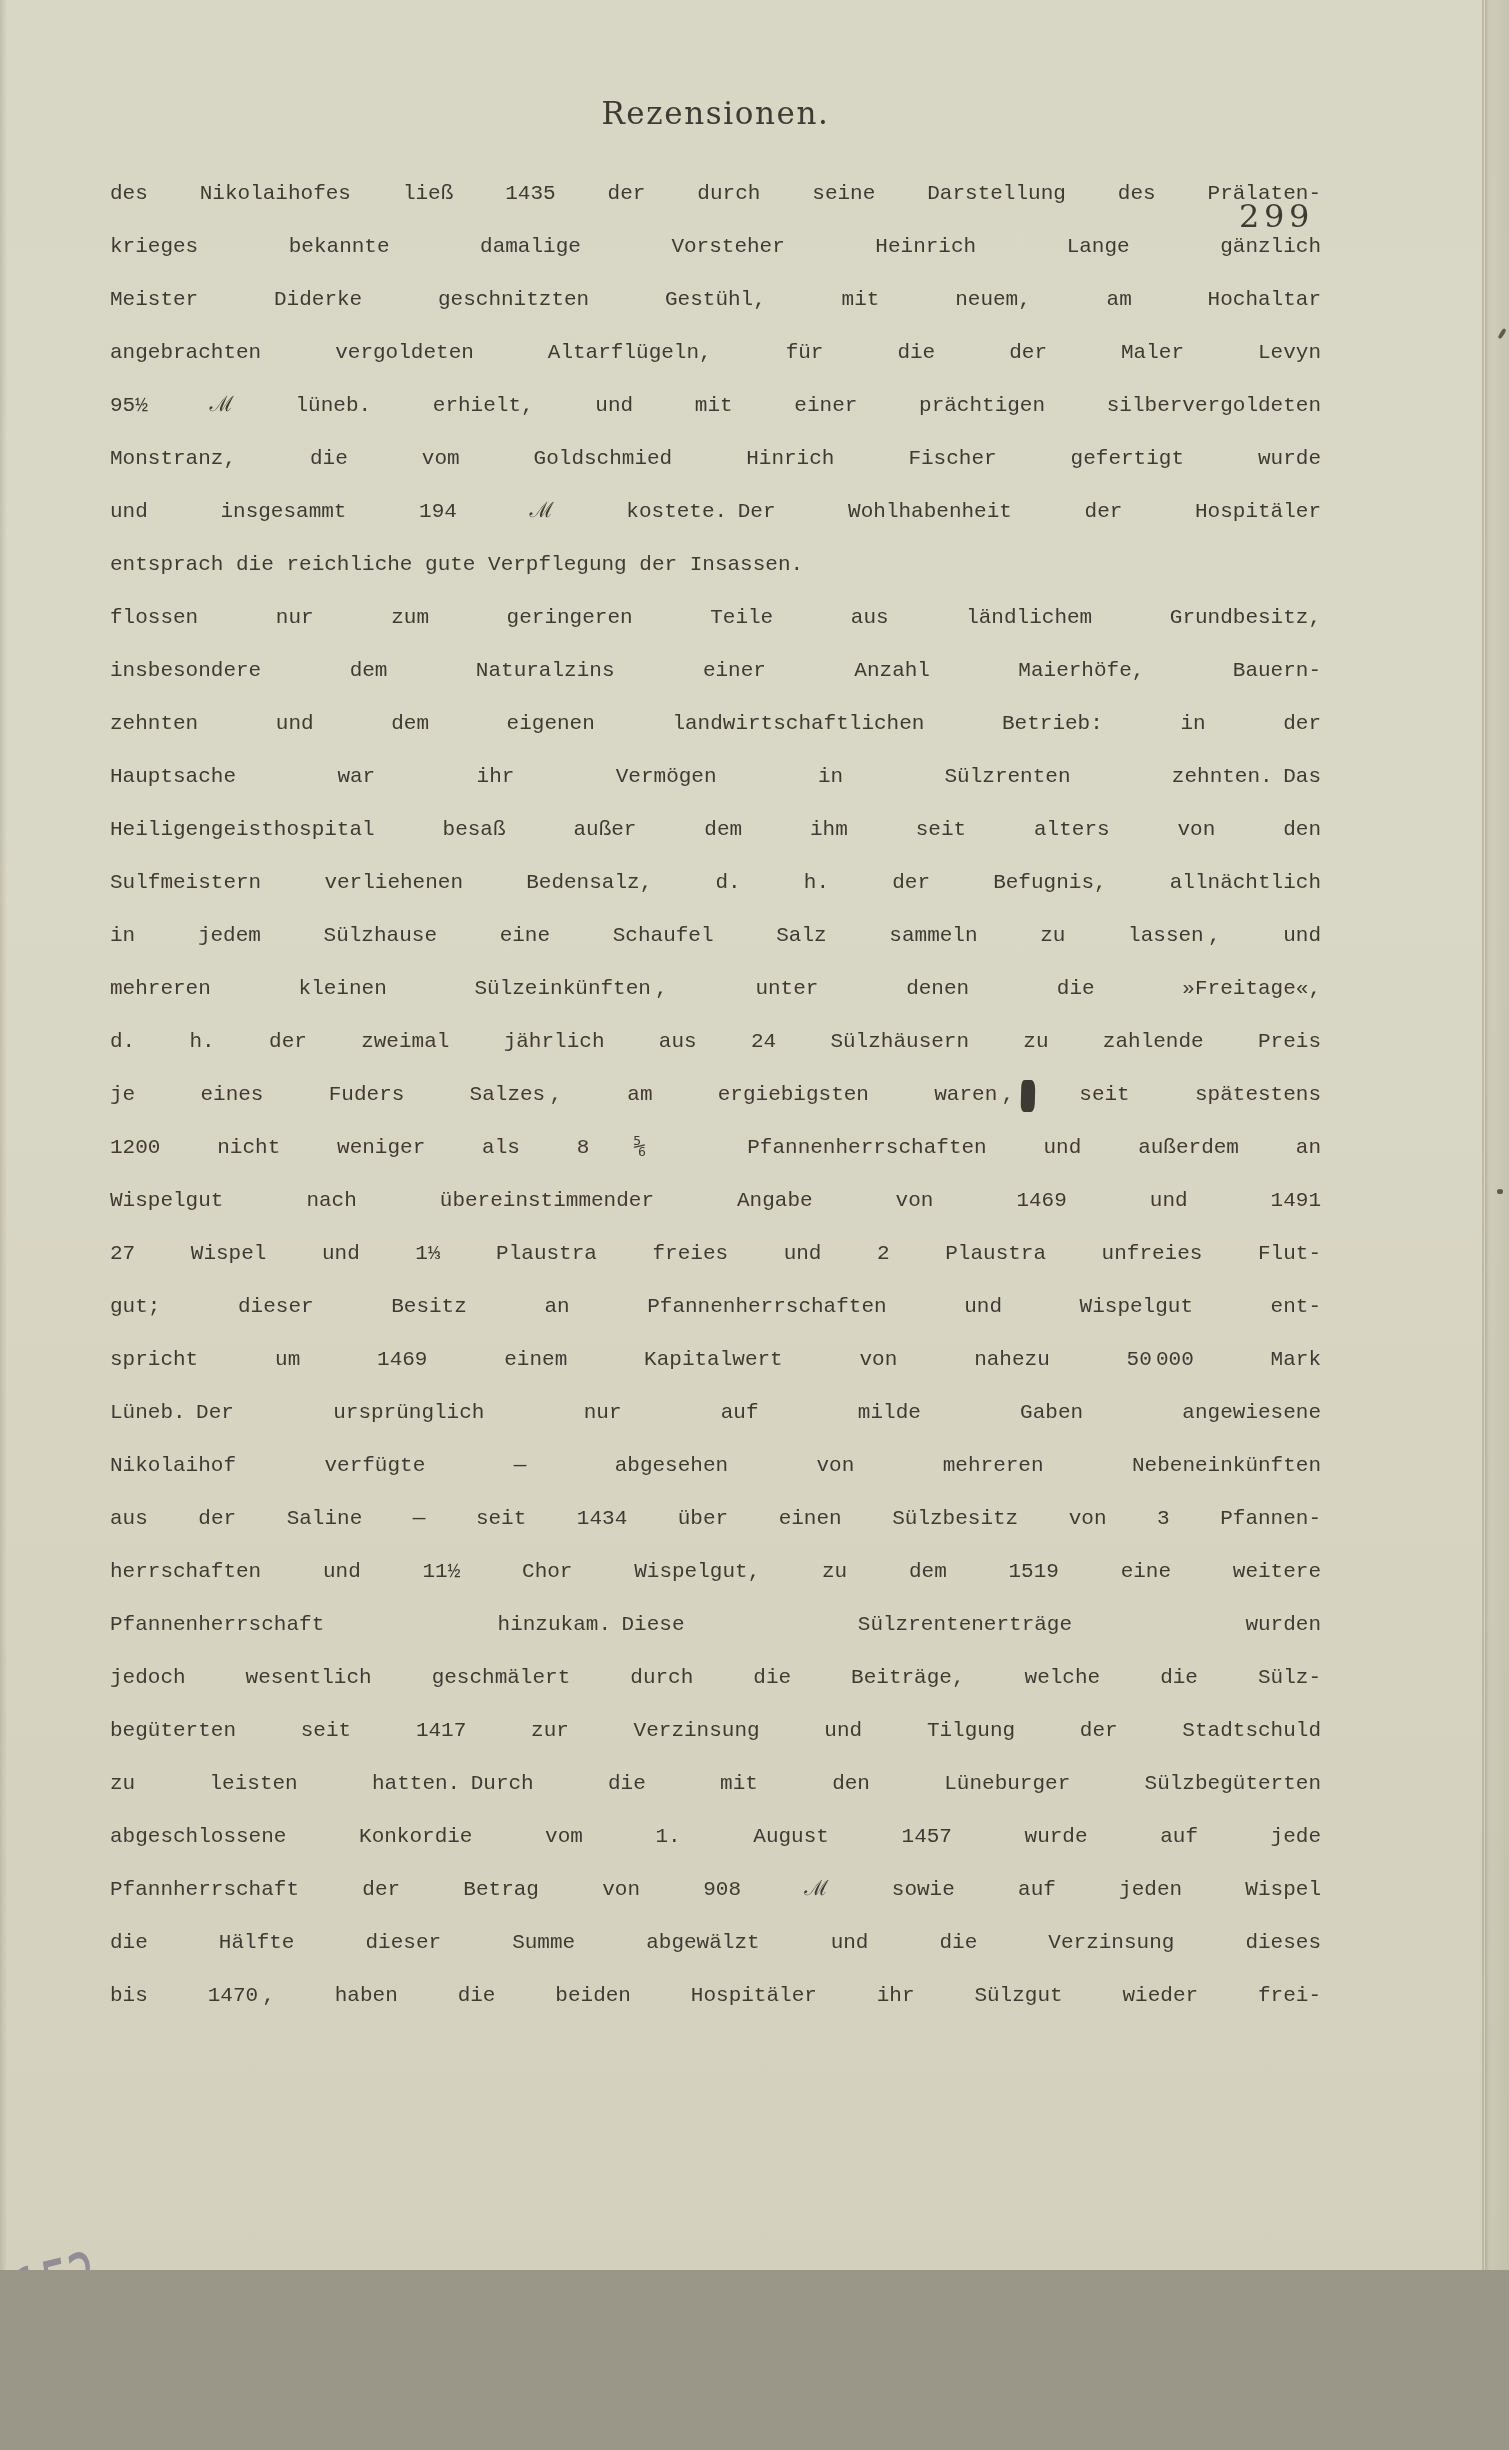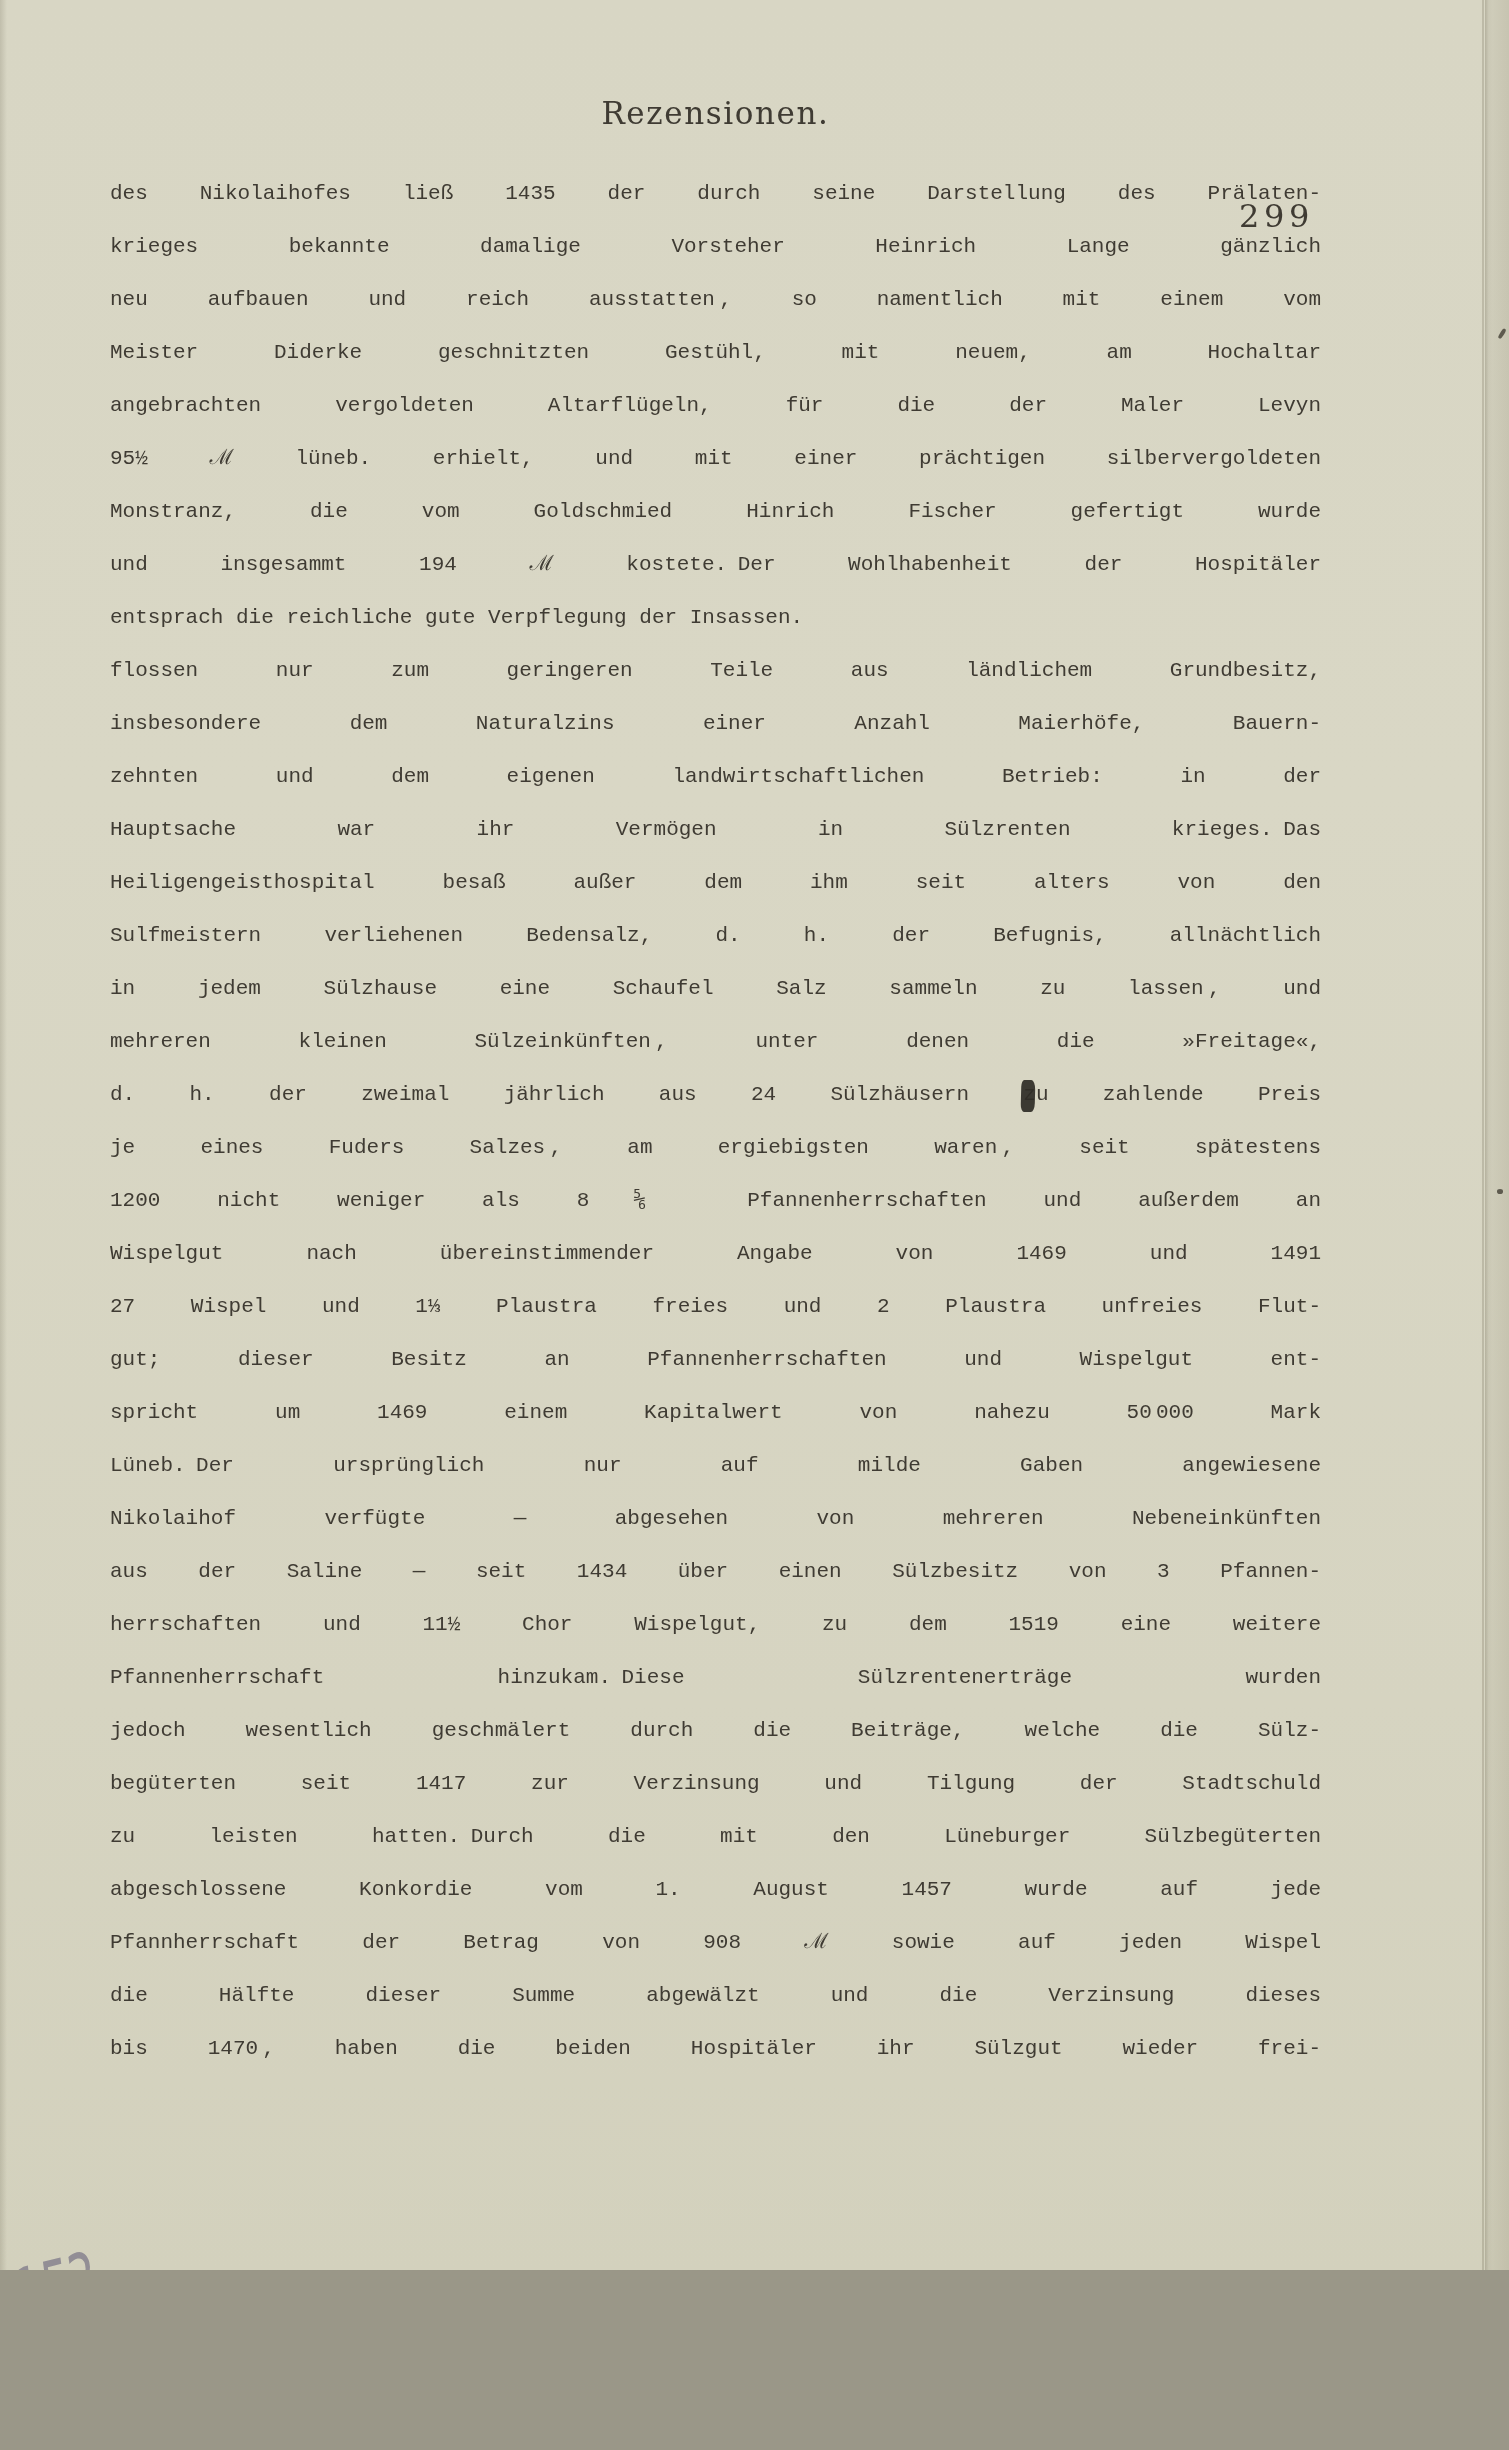--- a/index.html
+++ b/index.html
@@ -100,31 +100,30 @@
   <div class="edge-band"></div>
 
   <div class="header-row">
     <span class="running-title">Rezensionen.</span>
     <span class="page-number">299</span>
   </div>
 
   <div class="text-block" id="text-block">
       <div class="line">des Nikolaihofes ließ 1435 der durch seine Darstellung des Prälaten-</div>
       <div class="line">krieges bekannte damalige Vorsteher Heinrich Lange gänzlich</div>
-      <div class="line">neu aufbauen und reich ausstatten , so namentlich mit einem vom</div>
       <div class="line">Meister Diderke geschnitzten Gestühl, mit neuem, am Hochaltar</div>
       <div class="line">angebrachten vergoldeten Altarflügeln, für die der Maler Levyn</div>
       <div class="line">95½ ℳ lüneb. erhielt, und mit einer prächtigen silbervergoldeten</div>
       <div class="line">Monstranz, die vom Goldschmied Hinrich Fischer gefertigt wurde</div>
       <div class="line">und insgesammt 194 ℳ kostete. Der Wohlhabenheit der Hospitäler</div>
       <div class="line endpara">entsprach die reichliche gute Verpflegung der Insassen.</div>
       <div class="line">flossen nur zum geringeren Teile aus ländlichem Grundbesitz,</div>
       <div class="line">insbesondere dem Naturalzins einer Anzahl Maierhöfe, Bauern-</div>
       <div class="line">zehnten und dem eigenen landwirtschaftlichen Betrieb: in der</div>
-      <div class="line">Hauptsache war ihr Vermögen in Sülzrenten krieges. Das</div>
+      <div class="line">Hauptsache war ihr Vermögen in Sülzrenten zehnten. Das</div>
       <div class="line">Heiligengeisthospital besaß außer dem ihm seit alters von den</div>
       <div class="line">Sulfmeistern verliehenen Bedensalz, d. h. der Befugnis, allnächtlich</div>
       <div class="line">in jedem Sülzhause eine Schaufel Salz sammeln zu lassen , und</div>
       <div class="line">mehreren kleinen Sülzeinkünften , unter denen die »Freitage«,</div>
       <div class="line">d. h. der zweimal jährlich aus 24 Sülzhäusern zu zahlende Preis</div>
       <div class="line">je eines Fuders Salzes , am ergiebigsten waren , seit spätestens</div>
       <div class="line">1200 nicht weniger als 8⅚ Pfannenherrschaften und außerdem an</div>
       <div class="line">Wispelgut nach übereinstimmender Angabe von 1469 und 1491</div>
       <div class="line">27 Wispel und 1⅓ Plaustra freies und 2 Plaustra unfreies Flut-</div>
       <div class="line">gut; dieser Besitz an Pfannenherrschaften und Wispelgut ent-</div>

